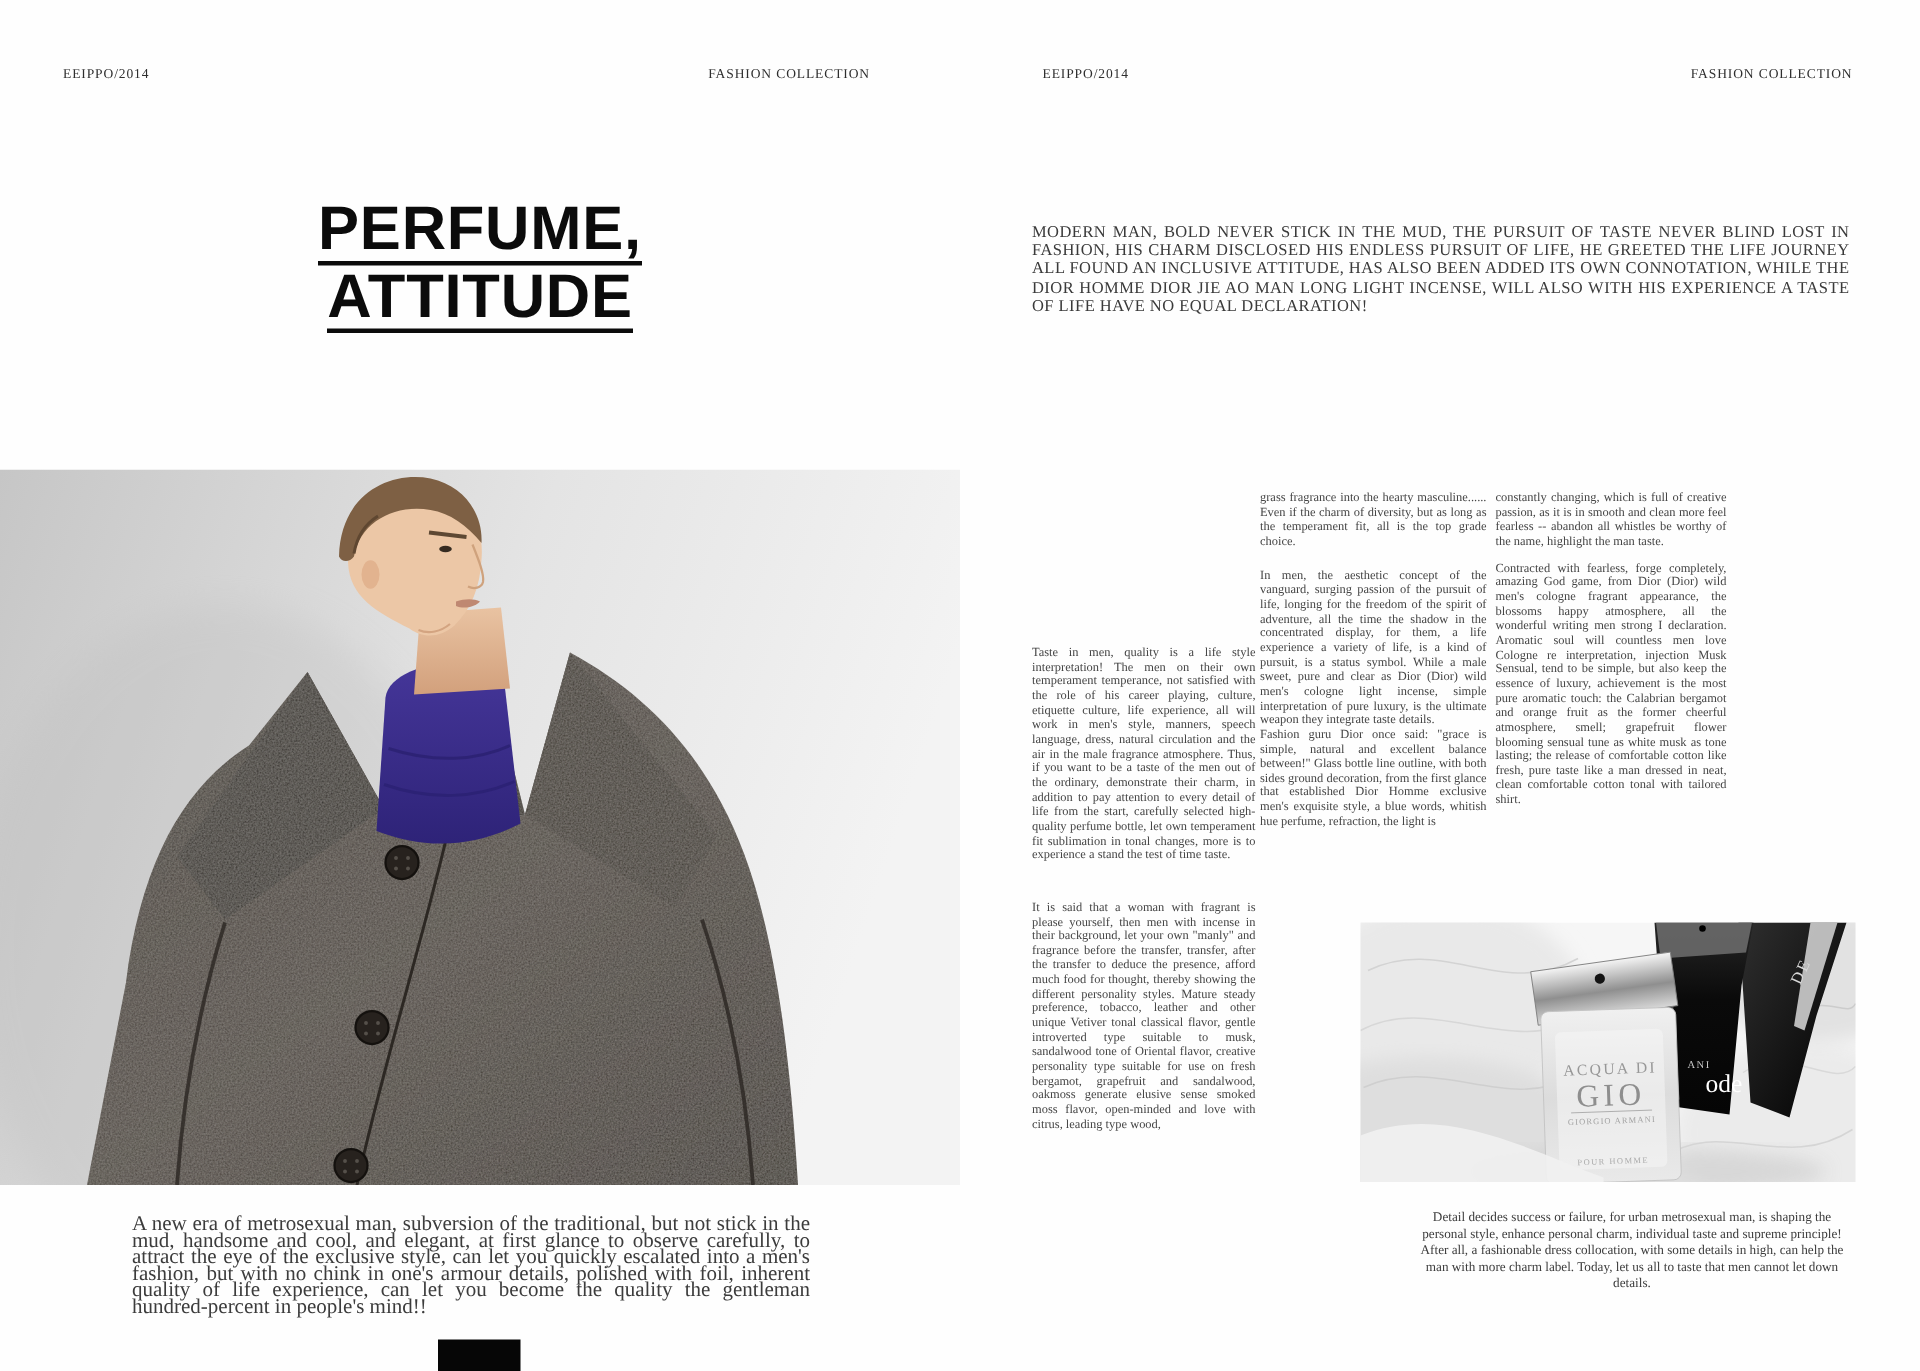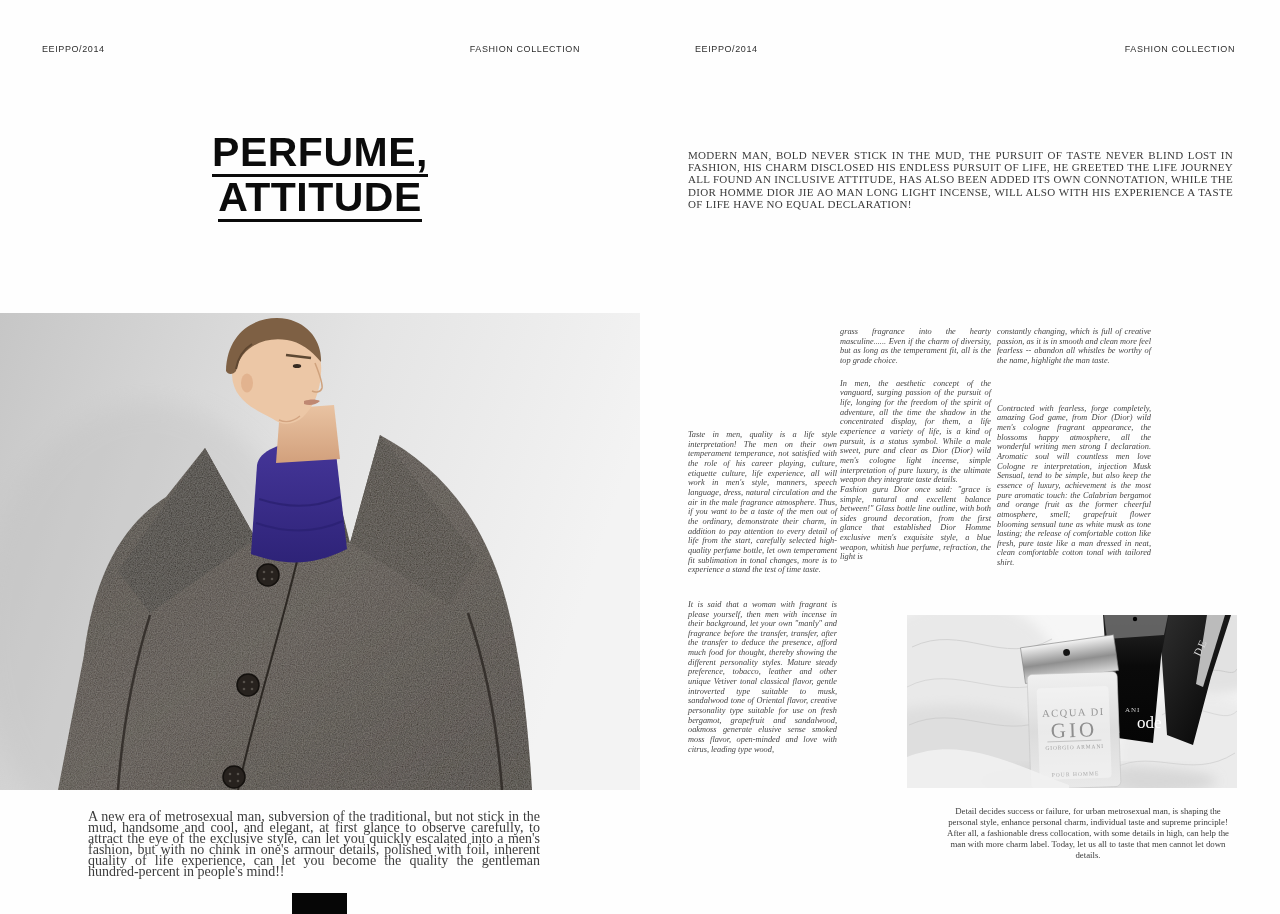--- a/index.html
+++ b/index.html
@@ -9,21 +9,21 @@
     background:#fefefe;
     font-family:"Liberation Serif", serif;
     color:#3d3d3d;
     overflow:hidden;
   }
   .abs { position:absolute; }
 
   
   .page-hdr {
     font-size:9px; letter-spacing:.6px; color:#2e2e2e;
-    font-family:Liberation Sans, sans-serif;
+    font-family:Liberation Serif, serif;
   }
 
   
   .title-block {
     left:105px; top:132px; width:430px; text-align:center;
     font-family:"Liberation Sans", sans-serif;
     font-weight:bold; font-size:41px; color:#0b0b0b;
     letter-spacing:.5px; line-height:41px;
   }
   .title-line { display:block; height:45px; }
@@ -35,29 +35,28 @@
   .intro {
     left:688px; top:149px; width:545px;
     font-size:11px; line-height:12.2px; letter-spacing:.3px;
     text-align:justify; color:#3a3a3a;
   }
 
   
   .col {
     font-size:8.3px; line-height:9.65px; text-align:justify;
     color:#454545;
-    font-style:italic;
   }
   .col p { text-align:justify; }
   .col-1 { left:688px; top:430px; width:149px; }
   .col-2 { left:840px; top:327px; width:151px; }
   .col-3 { left:997px; top:327px; width:154px; }
   .gap-s { margin-bottom:25px; }
   .gap-m { margin-bottom:13px; }
-  .gap-l { margin-bottom:38px; }
+  .gap-l { margin-bottom:8px; }
 
   
   .caption-left {
     left:88px; top:812px; width:452px;
     font-size:14px; line-height:10.9px; text-align:justify; color:#3c3c3c;
   }
   .caption-right {
     left:940px; top:806px; width:296px;
     font-size:8.8px; line-height:11px; text-align:center; color:#3c3c3c;
   }
@@ -196,21 +195,21 @@
 <p class="abs intro">MODERN MAN, BOLD NEVER STICK IN THE MUD, THE PURSUIT OF TASTE NEVER BLIND LOST IN FASHION, HIS CHARM DISCLOSED HIS ENDLESS PURSUIT OF LIFE, HE GREETED THE LIFE JOURNEY ALL FOUND AN INCLUSIVE ATTITUDE, HAS ALSO BEEN ADDED ITS OWN CONNOTATION, WHILE THE DIOR HOMME DIOR JIE AO MAN LONG LIGHT INCENSE, WILL ALSO WITH HIS EXPERIENCE A TASTE OF LIFE HAVE NO EQUAL DECLARATION!</p>
 
 <div class="abs col col-1">
   <p class="gap-s">Taste in men, quality is a life style interpretation! The men on their own temperament temperance, not satisfied with the role of his career playing, culture, etiquette culture, life experience, all will work in men's style, manners, speech language, dress, natural circulation and the air in the male fragrance atmosphere. Thus, if you want to be a taste of the men out of the ordinary, demonstrate their charm, in addition to pay attention to every detail of life from the start, carefully selected high-quality perfume bottle, let own temperament fit sublimation in tonal changes, more is to experience a stand the test of time taste.</p>
   <p>It is said that a woman with fragrant is please yourself, then men with incense in their background, let your own "manly" and fragrance before the transfer, transfer, after the transfer to deduce the presence, afford much food for thought, thereby showing the different personality styles. Mature steady preference, tobacco, leather and other unique Vetiver tonal classical flavor, gentle introverted type suitable to musk, sandalwood tone of Oriental flavor, creative personality type suitable for use on fresh bergamot, grapefruit and sandalwood, oakmoss generate elusive sense smoked moss flavor, open-minded and love with citrus, leading type wood,</p>
 </div>
 
 <div class="abs col col-2">
   <p class="gap-m">grass fragrance into the hearty masculine...... Even if the charm of diversity, but as long as the temperament fit, all is the top grade choice.</p>
   <p>In men, the aesthetic concept of the vanguard, surging passion of the pursuit of life, longing for the freedom of the spirit of adventure, all the time the shadow in the concentrated display, for them, a life experience a variety of life, is a kind of pursuit, is a status symbol. While a male sweet, pure and clear as Dior (Dior) wild men's cologne light incense, simple interpretation of pure luxury, is the ultimate weapon they integrate taste details.</p>
-  <p>Fashion guru Dior once said: "grace is simple, natural and excellent balance between!" Glass bottle line outline, with both sides ground decoration, from the first glance that established Dior Homme exclusive men's exquisite style, a blue weapon, whitish hue perfume, refraction, the light is</p>
+  <p>Fashion guru Dior once said: "grace is simple, natural and excellent balance between!" Glass bottle line outline, with both sides ground decoration, from the first glance that established Dior Homme exclusive men's exquisite style, a blue words, whitish hue perfume, refraction, the light is</p>
 </div>
 
 <div class="abs col col-3">
   <p class="gap-l">constantly changing, which is full of creative passion, as it is in smooth and clean more feel fearless -- abandon all whistles be worthy of the name, highlight the man taste.</p>
   <p>Contracted with fearless, forge completely, amazing God game, from Dior (Dior) wild men's cologne fragrant appearance, the blossoms happy atmosphere, all the wonderful writing men strong I declaration. Aromatic soul will countless men love Cologne re interpretation, injection Musk Sensual, tend to be simple, but also keep the essence of luxury, achievement is the most pure aromatic touch: the Calabrian bergamot and orange fruit as the former cheerful atmosphere, smell; grapefruit flower blooming sensual tune as white musk as tone lasting; the release of comfortable cotton like fresh, pure taste like a man dressed in neat, clean comfortable cotton tonal with tailored shirt.</p>
 </div>
 
 <div class="abs product-photo">
   <svg width="330" height="173" viewBox="0 0 330 173">
     <defs>

